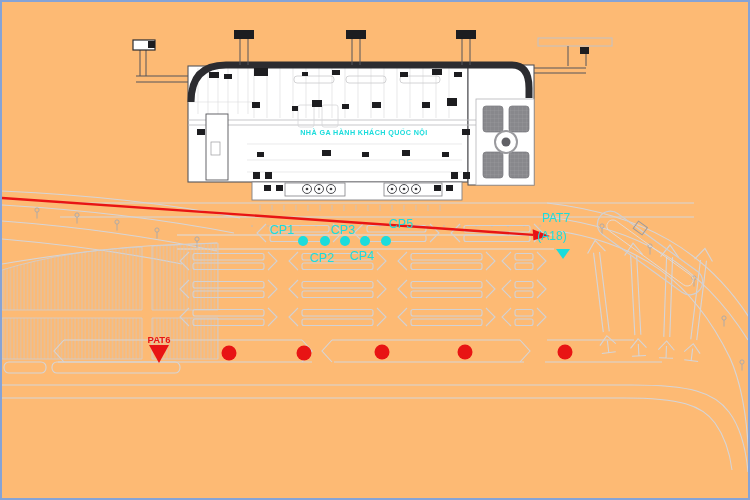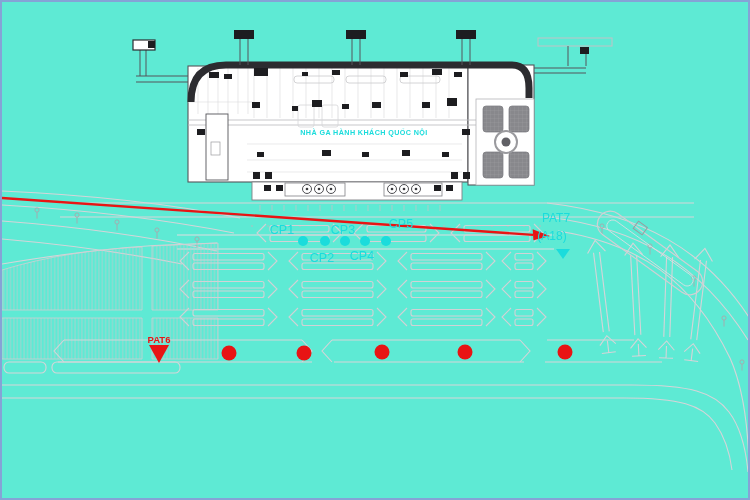--- a/index.html
+++ b/index.html
@@ -1,18 +1,18 @@
 <!DOCTYPE html>
 <html><head>
 <meta charset="utf-8">
 <style>
   html,body{margin:0;padding:0;background:#fff;}
   .canvas{
     position:relative;width:750px;height:500px;box-sizing:border-box;
-    background:#5eead4;border:2px solid #85a3d6;overflow:hidden;
+    background:#fdba74;border:2px solid #85a3d6;overflow:hidden;
     font-family:"Liberation Sans",sans-serif;
   }
   svg{position:absolute;left:0;top:0;}
   text{font-family:"Liberation Sans",sans-serif;}
 </style>
 </head>
 <body>
 
 <div class="canvas">
 <svg width="750" height="500" viewBox="0 0 750 500">

